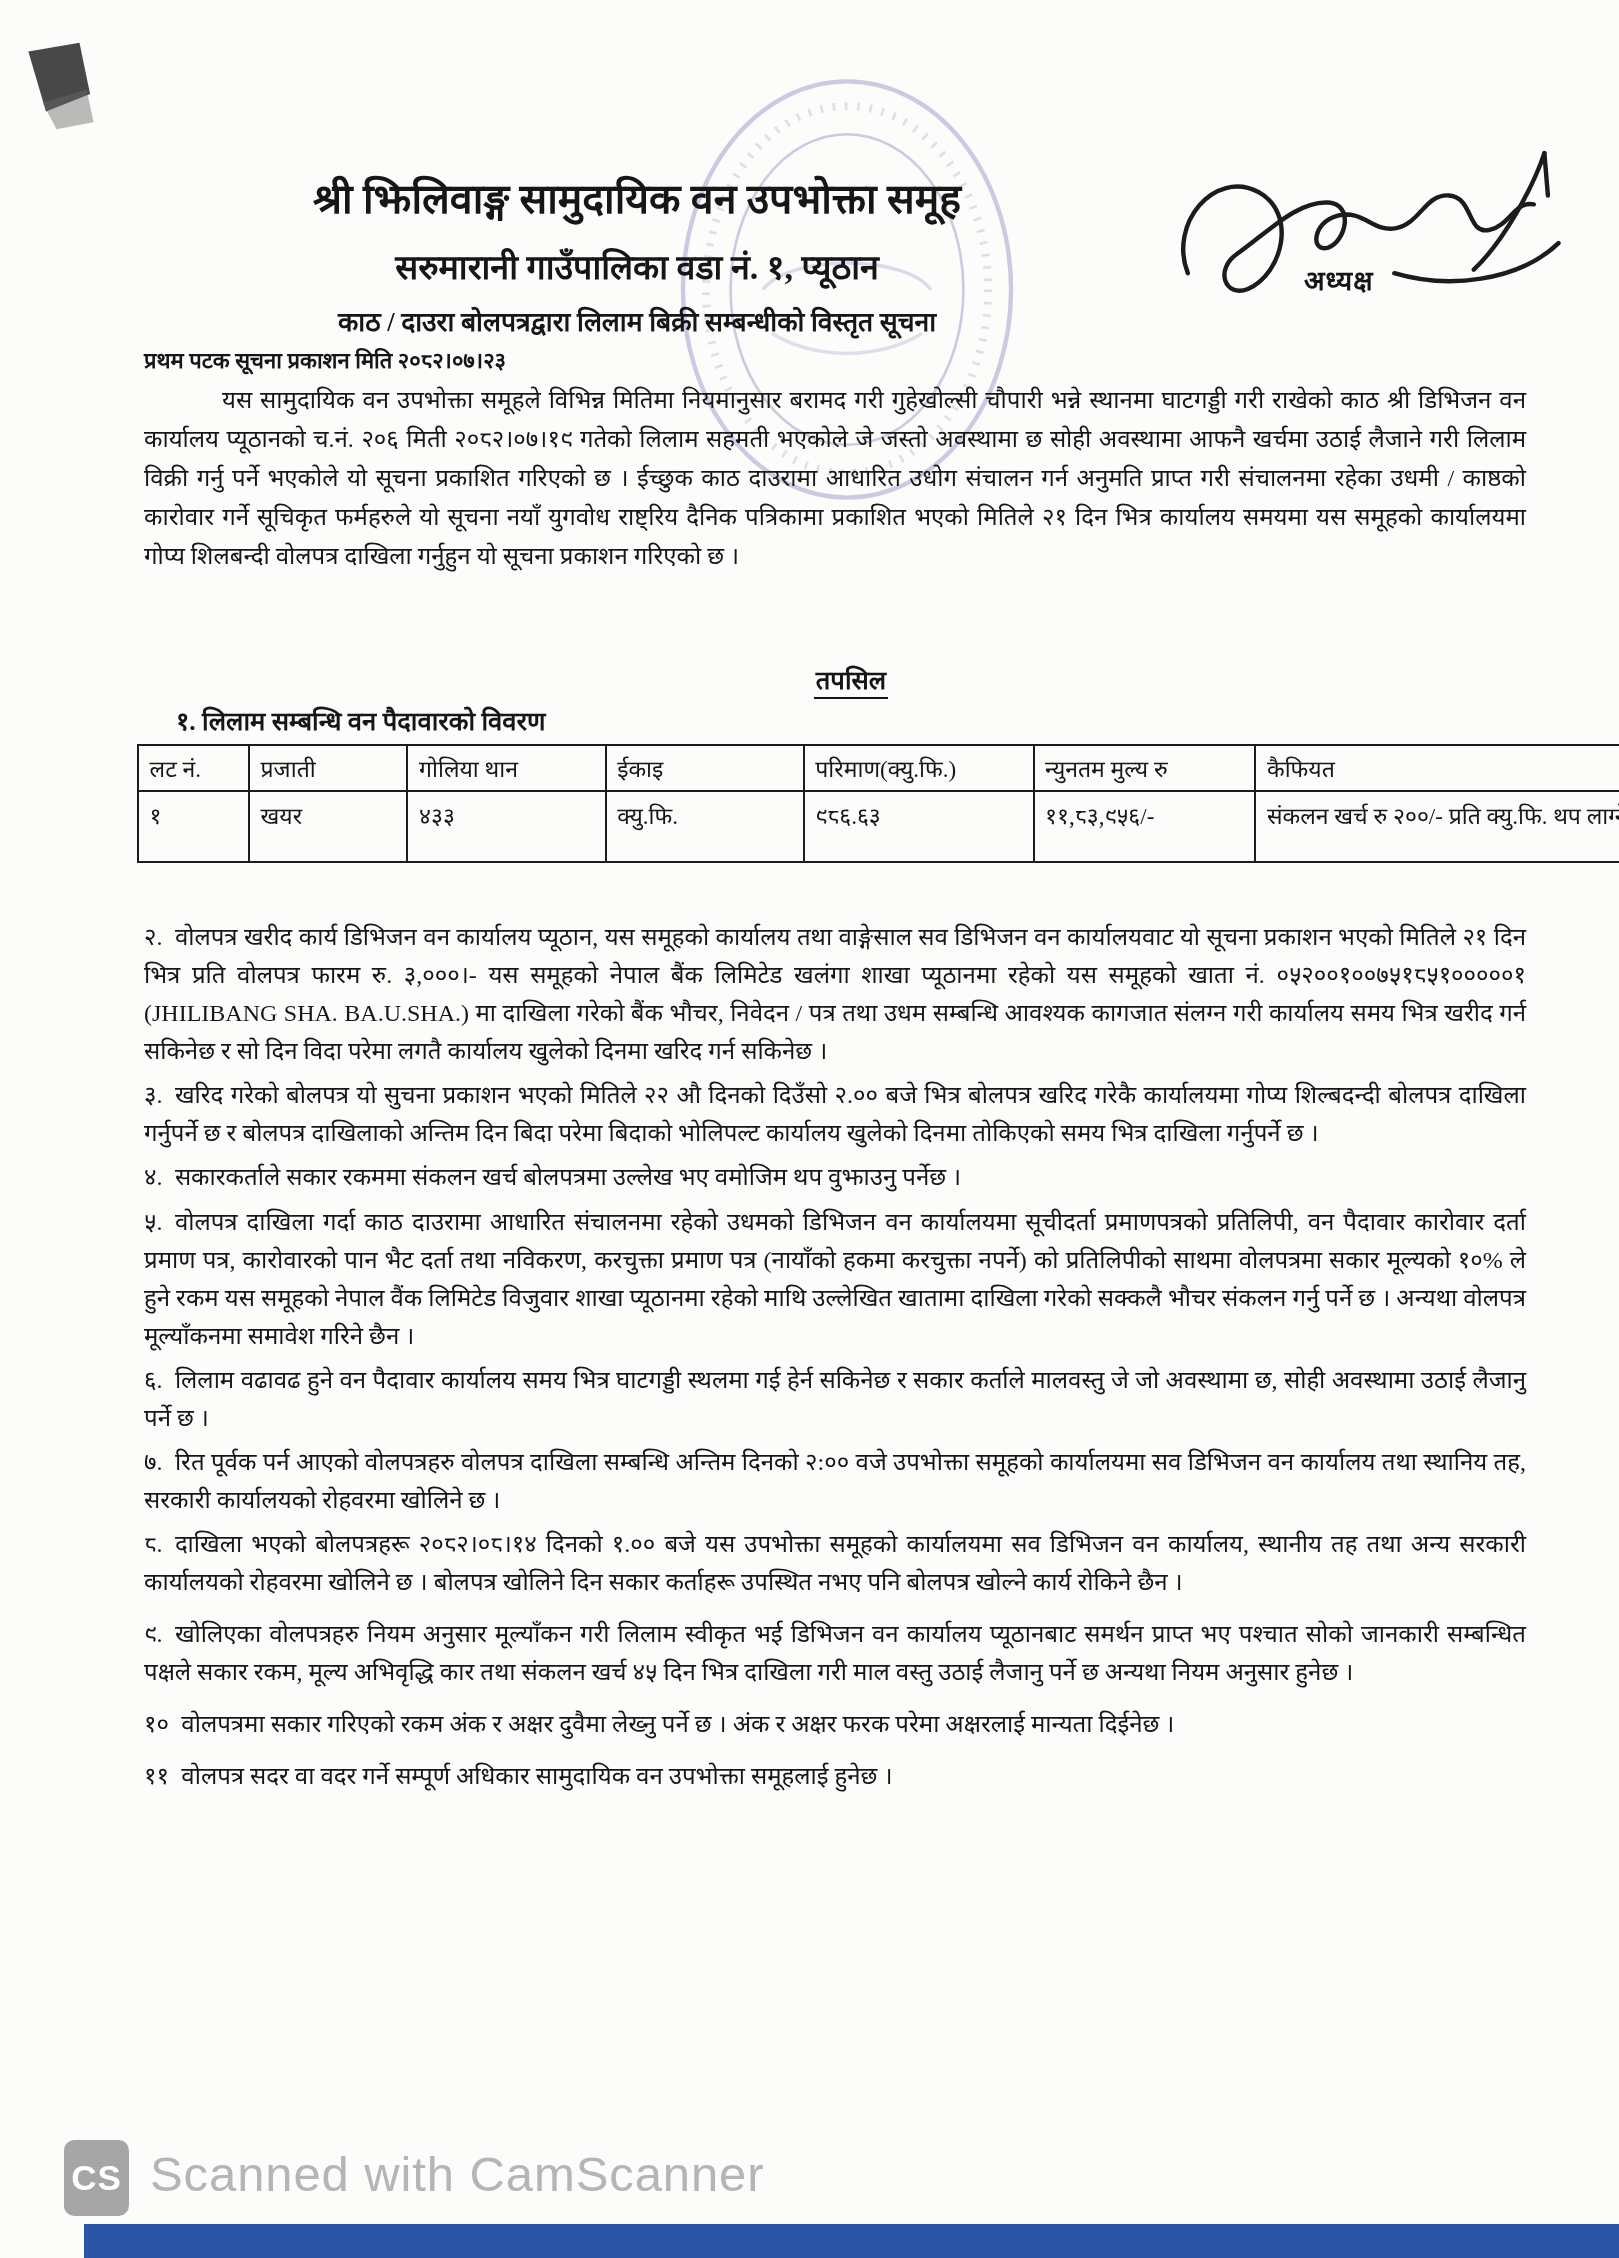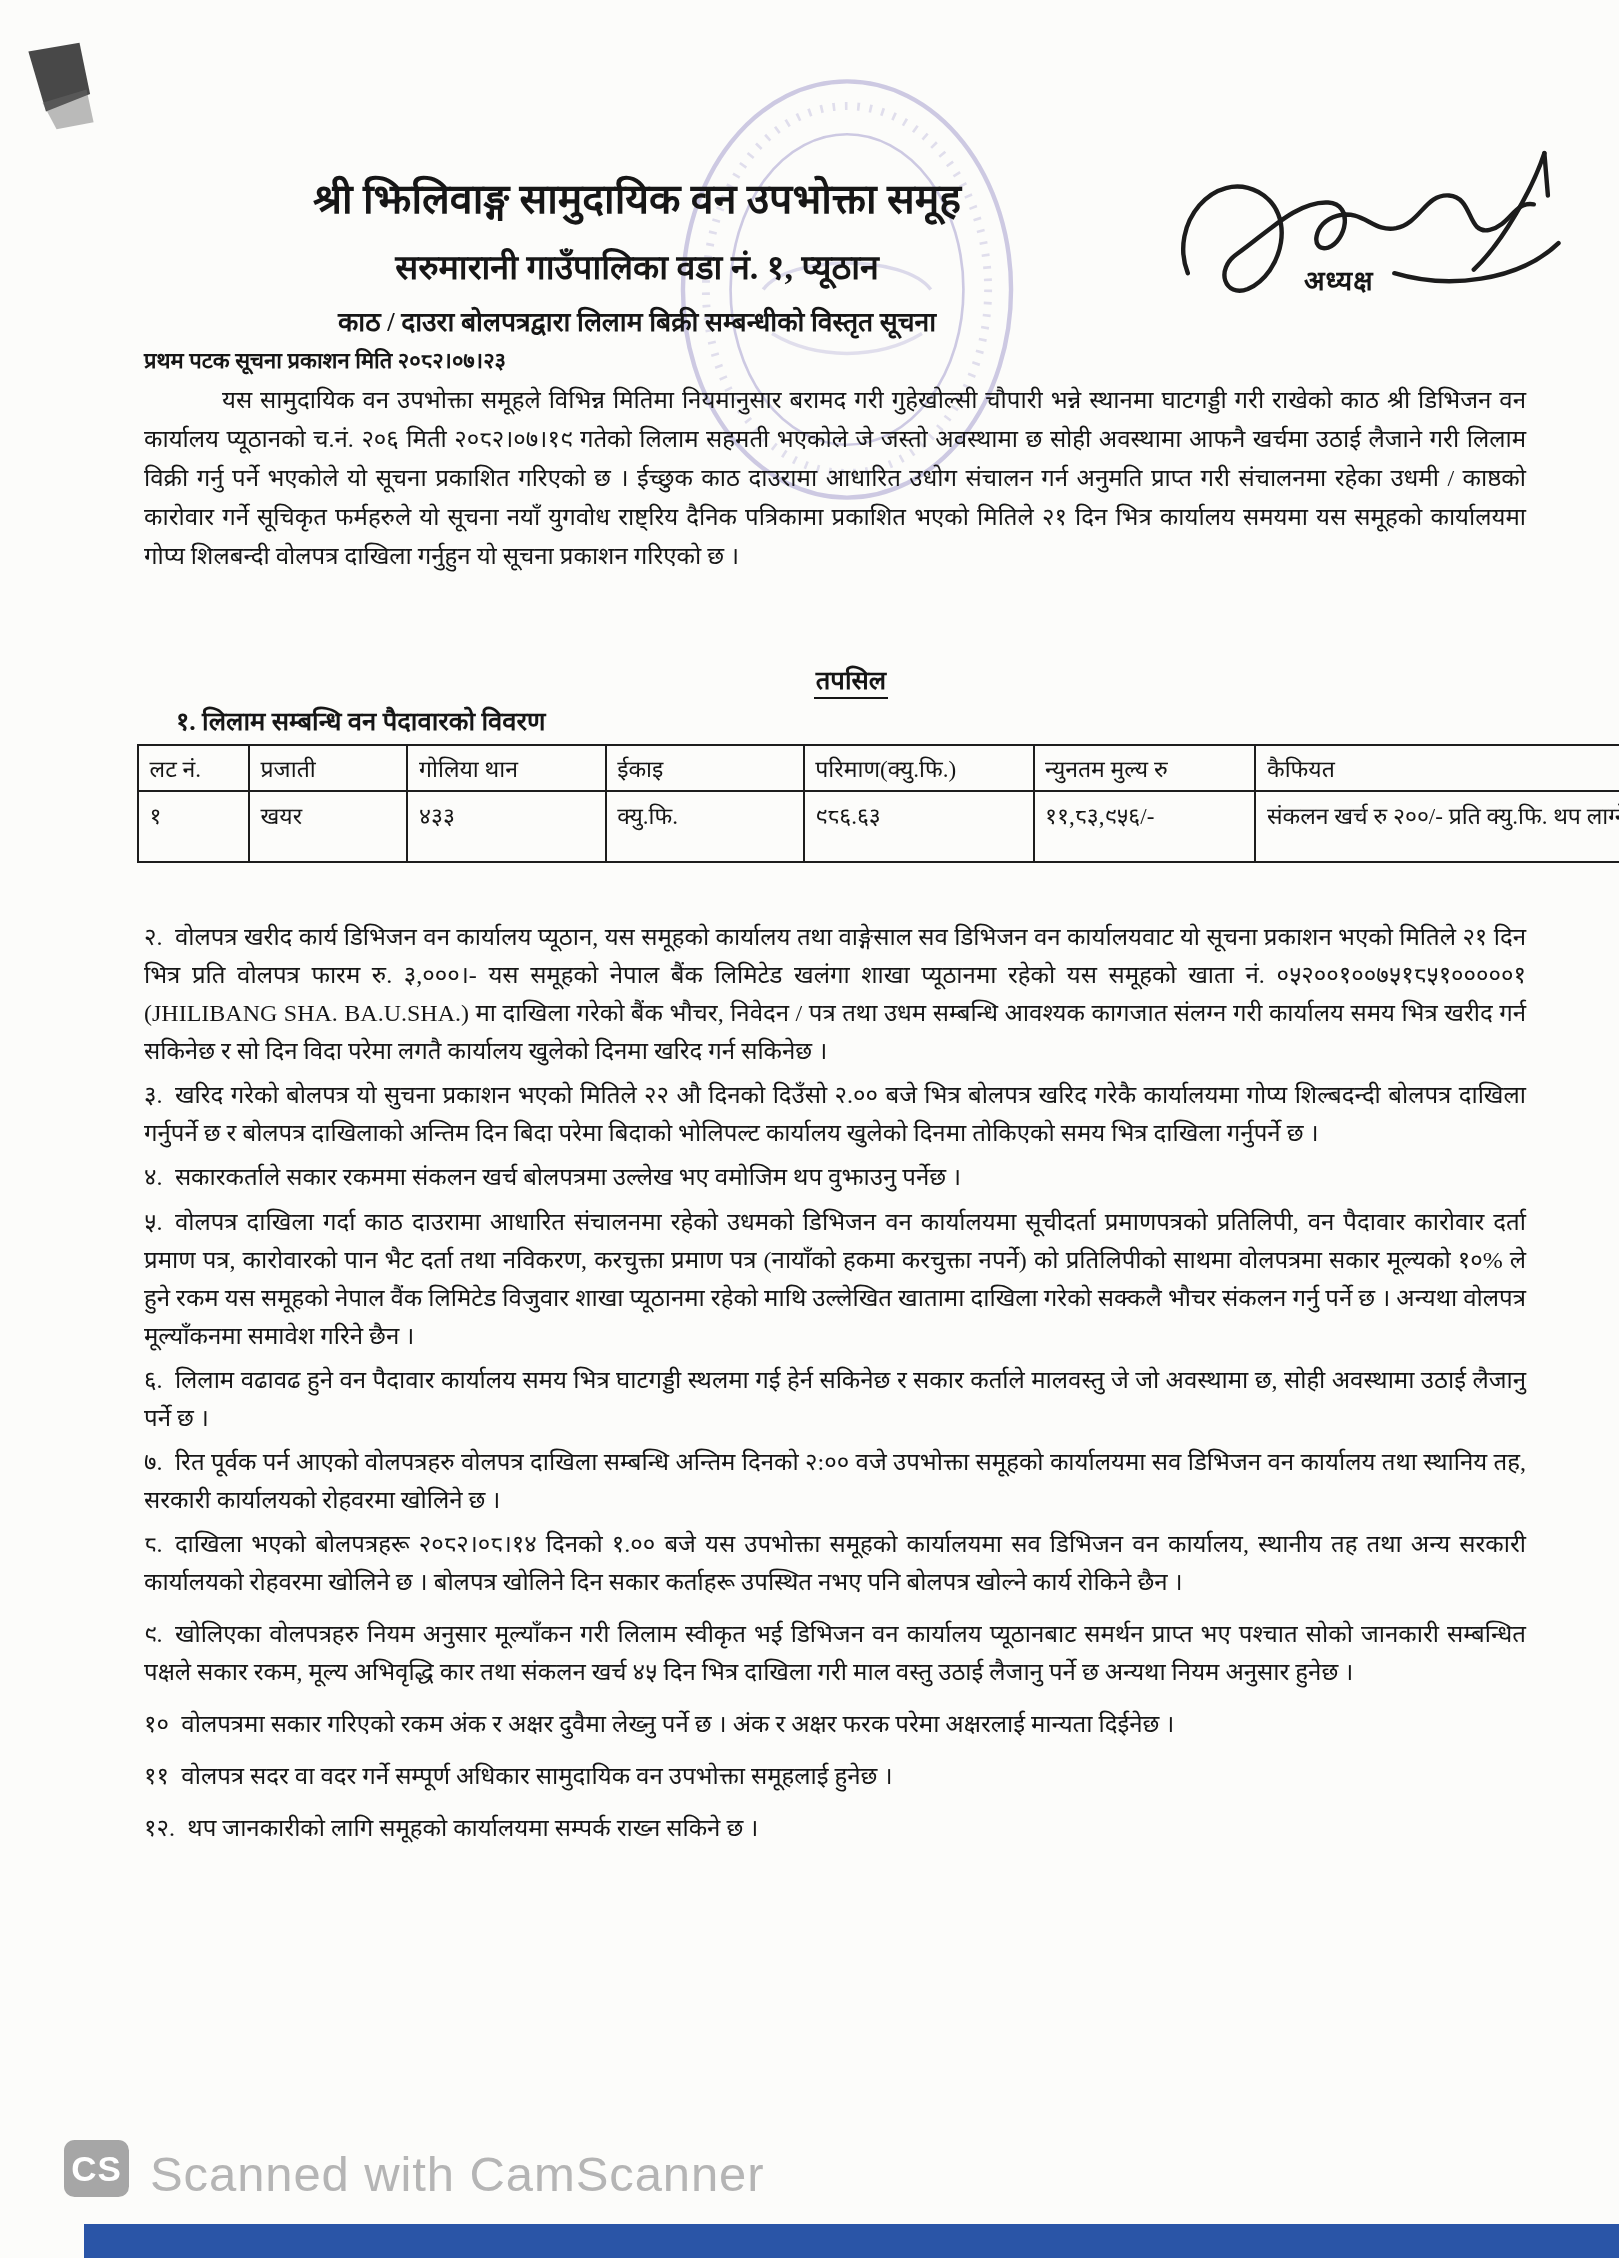--- a/index.html
+++ b/index.html
@@ -66,21 +66,21 @@
   
   .items{
     position:absolute;left:144px;top:918px;width:1382px;
     font-size:24px;line-height:38px;z-index:2;
   }
   .items p{margin:0 0 6.2px 0;text-align:justify;}
   .items p.gap{margin-top:14px;}
   .items .num{margin-right:12.4px;}
   
   .cs-logo{
-    position:absolute;left:64px;top:2140px;width:65px;height:57px;
+    position:absolute;left:64px;top:2140px;width:65px;height:76px;
     background:#a6a6a6;border-radius:10.6px;
     display:flex;align-items:center;justify-content:center;
     color:#ffffff;font-family:"Liberation Sans","DejaVu Sans",sans-serif;
     font-weight:bold;font-size:35px;letter-spacing:0.9px;
   }
   .watermark{
     position:absolute;left:150px;top:2146px;
     font-family:"Liberation Sans","DejaVu Sans",sans-serif;
     font-size:49px;color:var(--watermark_gray);letter-spacing:0.9px;
   }
@@ -171,21 +171,20 @@
     <p><span class="num">२.</span><span>वोलपत्र खरीद कार्य डिभिजन वन कार्यालय प्यूठान, यस समूहको कार्यालय तथा वाङ्गेसाल सव डिभिजन वन कार्यालयवाट यो सूचना प्रकाशन भएको मितिले २१ दिन भित्र प्रति वोलपत्र फारम रु. ३,०००।- यस समूहको नेपाल बैंक लिमिटेड खलंगा शाखा प्यूठानमा रहेको यस समूहको खाता नं. ०५२००१००७५१८५१०००००१ (JHILIBANG SHA. BA.U.SHA.) मा दाखिला गरेको बैंक भौचर, निवेदन / पत्र तथा उधम सम्बन्धि आवश्यक कागजात संलग्न गरी कार्यालय समय भित्र खरीद गर्न सकिनेछ र सो दिन विदा परेमा लगतै कार्यालय खुलेको दिनमा खरिद गर्न सकिनेछ ।</span></p>
     <p><span class="num">३.</span><span>खरिद गरेको बोलपत्र यो सुचना प्रकाशन भएको मितिले २२ औ दिनको दिउँसो २.०० बजे भित्र बोलपत्र खरिद गरेकै कार्यालयमा गोप्य शिल्बदन्दी बोलपत्र दाखिला गर्नुपर्ने छ र बोलपत्र दाखिलाको अन्तिम दिन बिदा परेमा बिदाको भोलिपल्ट कार्यालय खुलेको दिनमा तोकिएको समय भित्र दाखिला गर्नुपर्ने छ  ।</span></p>
     <p><span class="num">४.</span><span>सकारकर्ताले सकार रकममा संकलन खर्च बोलपत्रमा उल्लेख भए वमोजिम थप वुझाउनु पर्नेछ ।</span></p>
     <p><span class="num">५.</span><span>वोलपत्र दाखिला गर्दा काठ दाउरामा आधारित संचालनमा रहेको उधमको डिभिजन वन कार्यालयमा सूचीदर्ता प्रमाणपत्रको प्रतिलिपी, वन पैदावार कारोवार दर्ता प्रमाण पत्र, कारोवारको पान भैट दर्ता तथा नविकरण, करचुक्ता प्रमाण पत्र (नायाँको हकमा करचुक्ता नपर्ने) को प्रतिलिपीको साथमा वोलपत्रमा सकार मूल्यको १०% ले हुने रकम यस समूहको नेपाल वैंक लिमिटेड विजुवार शाखा प्यूठानमा रहेको माथि उल्लेखित खातामा दाखिला गरेको सक्कलै भौचर संकलन गर्नु पर्ने छ । अन्यथा वोलपत्र मूल्याँकनमा समावेश गरिने छैन ।</span></p>
     <p><span class="num">६.</span><span>लिलाम वढावढ हुने वन पैदावार कार्यालय समय भित्र घाटगड्डी स्थलमा गई हेर्न सकिनेछ र सकार कर्ताले मालवस्तु जे जो अवस्थामा छ, सोही अवस्थामा उठाई लैजानु पर्ने छ ।</span></p>
     <p><span class="num">७.</span><span>रित पूर्वक पर्न आएको वोलपत्रहरु वोलपत्र दाखिला सम्बन्धि अन्तिम दिनको २:०० वजे उपभोक्ता समूहको कार्यालयमा सव डिभिजन वन कार्यालय तथा स्थानिय तह, सरकारी कार्यालयको रोहवरमा खोलिने छ ।</span></p>
     <p><span class="num">८.</span><span>दाखिला भएको बोलपत्रहरू २०८२।०८।१४ दिनको १.०० बजे यस उपभोक्ता समूहको कार्यालयमा सव डिभिजन वन कार्यालय, स्थानीय तह तथा अन्य सरकारी कार्यालयको रोहवरमा खोलिने छ  ।  बोलपत्र खोलिने दिन सकार कर्ताहरू उपस्थित नभए पनि बोलपत्र खोल्ने कार्य रोकिने छैन  ।</span></p>
     <p class="gap"><span class="num">९.</span><span>खोलिएका वोलपत्रहरु नियम अनुसार मूल्याँकन गरी लिलाम स्वीकृत भई डिभिजन वन कार्यालय प्यूठानबाट समर्थन प्राप्त भए पश्चात सोको जानकारी सम्बन्धित पक्षले सकार रकम, मूल्य अभिवृद्धि कार तथा संकलन खर्च ४५ दिन भित्र दाखिला गरी माल वस्तु उठाई लैजानु पर्ने छ अन्यथा नियम अनुसार हुनेछ ।</span></p>
     <p class="gap"><span class="num">१०</span><span>वोलपत्रमा सकार गरिएको रकम अंक र अक्षर दुवैमा लेख्नु पर्ने छ । अंक र अक्षर फरक परेमा अक्षरलाई मान्यता दिईनेछ ।</span></p>
     <p class="gap"><span class="num">११</span><span>वोलपत्र सदर वा वदर गर्ने सम्पूर्ण अधिकार सामुदायिक वन उपभोक्ता समूहलाई हुनेछ ।</span></p>
-    <p class="gap"><span class="num">१२.</span><span>थप जानकारीको लागि समूहको कार्यालयमा सम्पर्क राख्न सकिने छ ।</span></p>
   </div>
 
   <div class="cs-logo">CS</div>
   <div class="watermark">Scanned with CamScanner</div>
   <div class="bottom-bar"></div>
 
 </div>
 
 
 </body></html>

